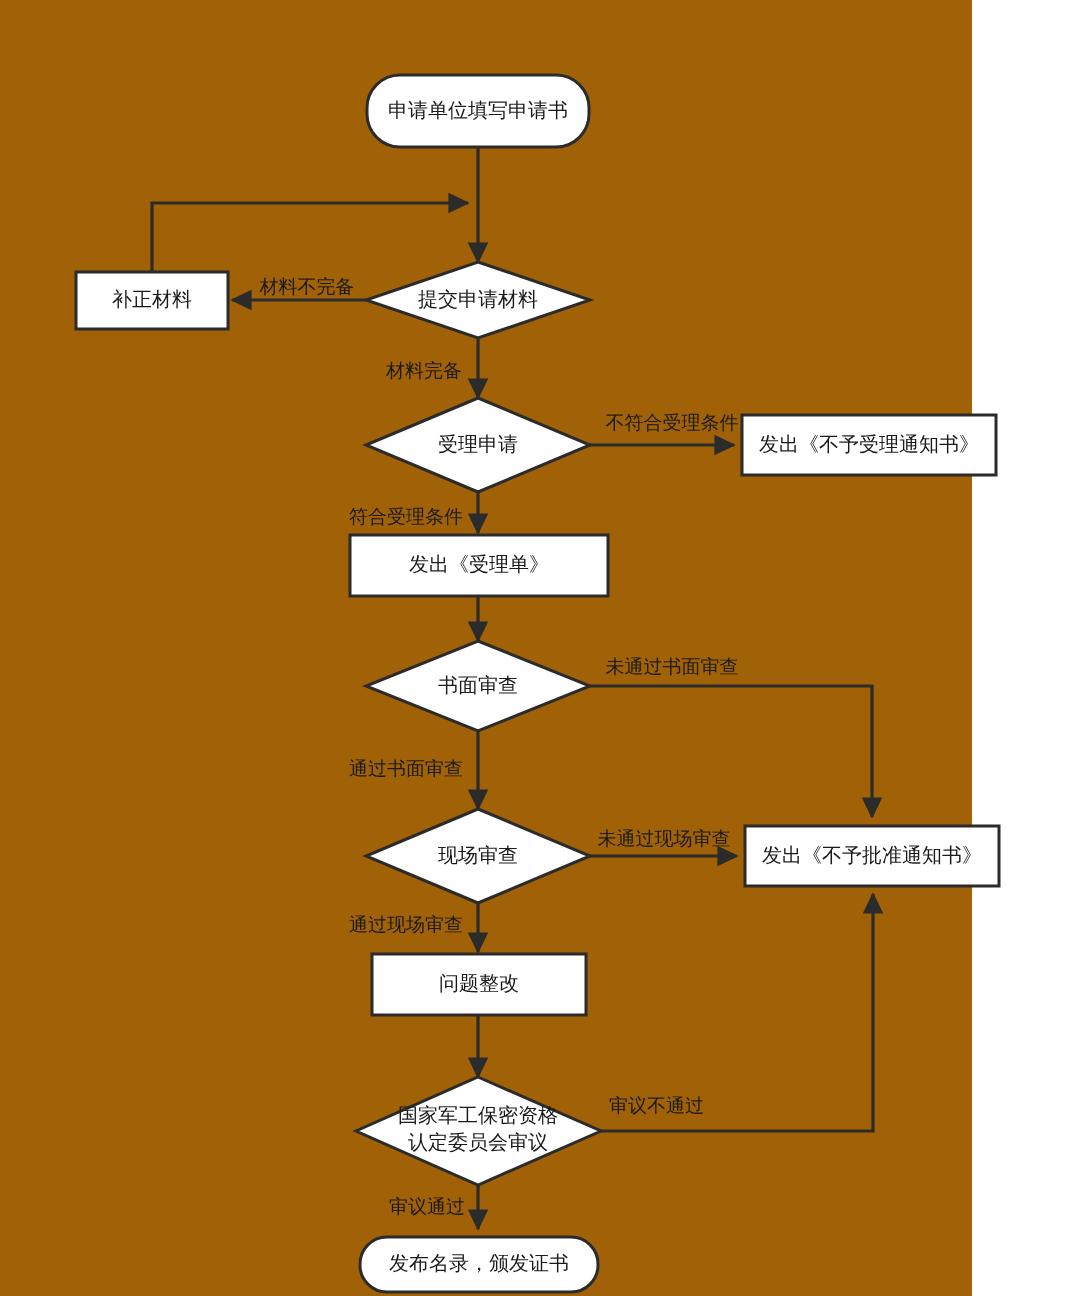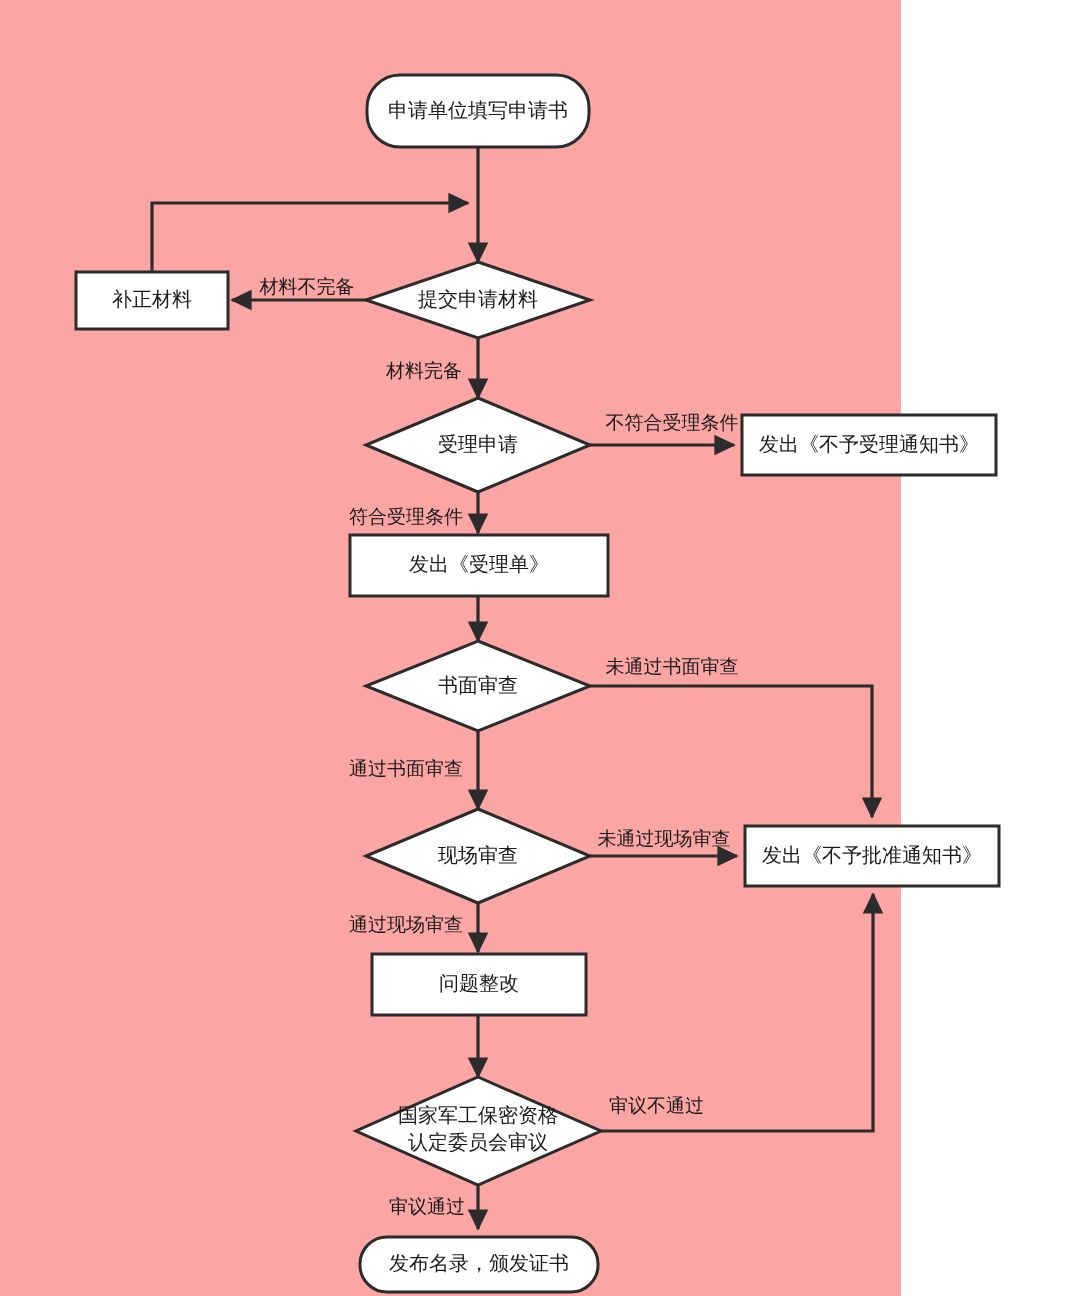--- a/index.html
+++ b/index.html
@@ -2,23 +2,23 @@
 <html><head>
 <meta charset="utf-8">
 <style>
   html, body {
     margin: 0;
     padding: 0;
     background: #ffffff;
   }
   #canvas {
     position: relative;
-    width: 901px;
+    width: 972px;
     height: 1296px;
-    background: #fca5a5;
+    background: #a16207;
     font-family: "Liberation Sans", "DejaVu Sans", sans-serif;
   }
   svg#flow {
     position: absolute;
     top: 0;
     left: 0;
     width: 1080px;
     height: 1296px;
   }
   .shape-outline {

